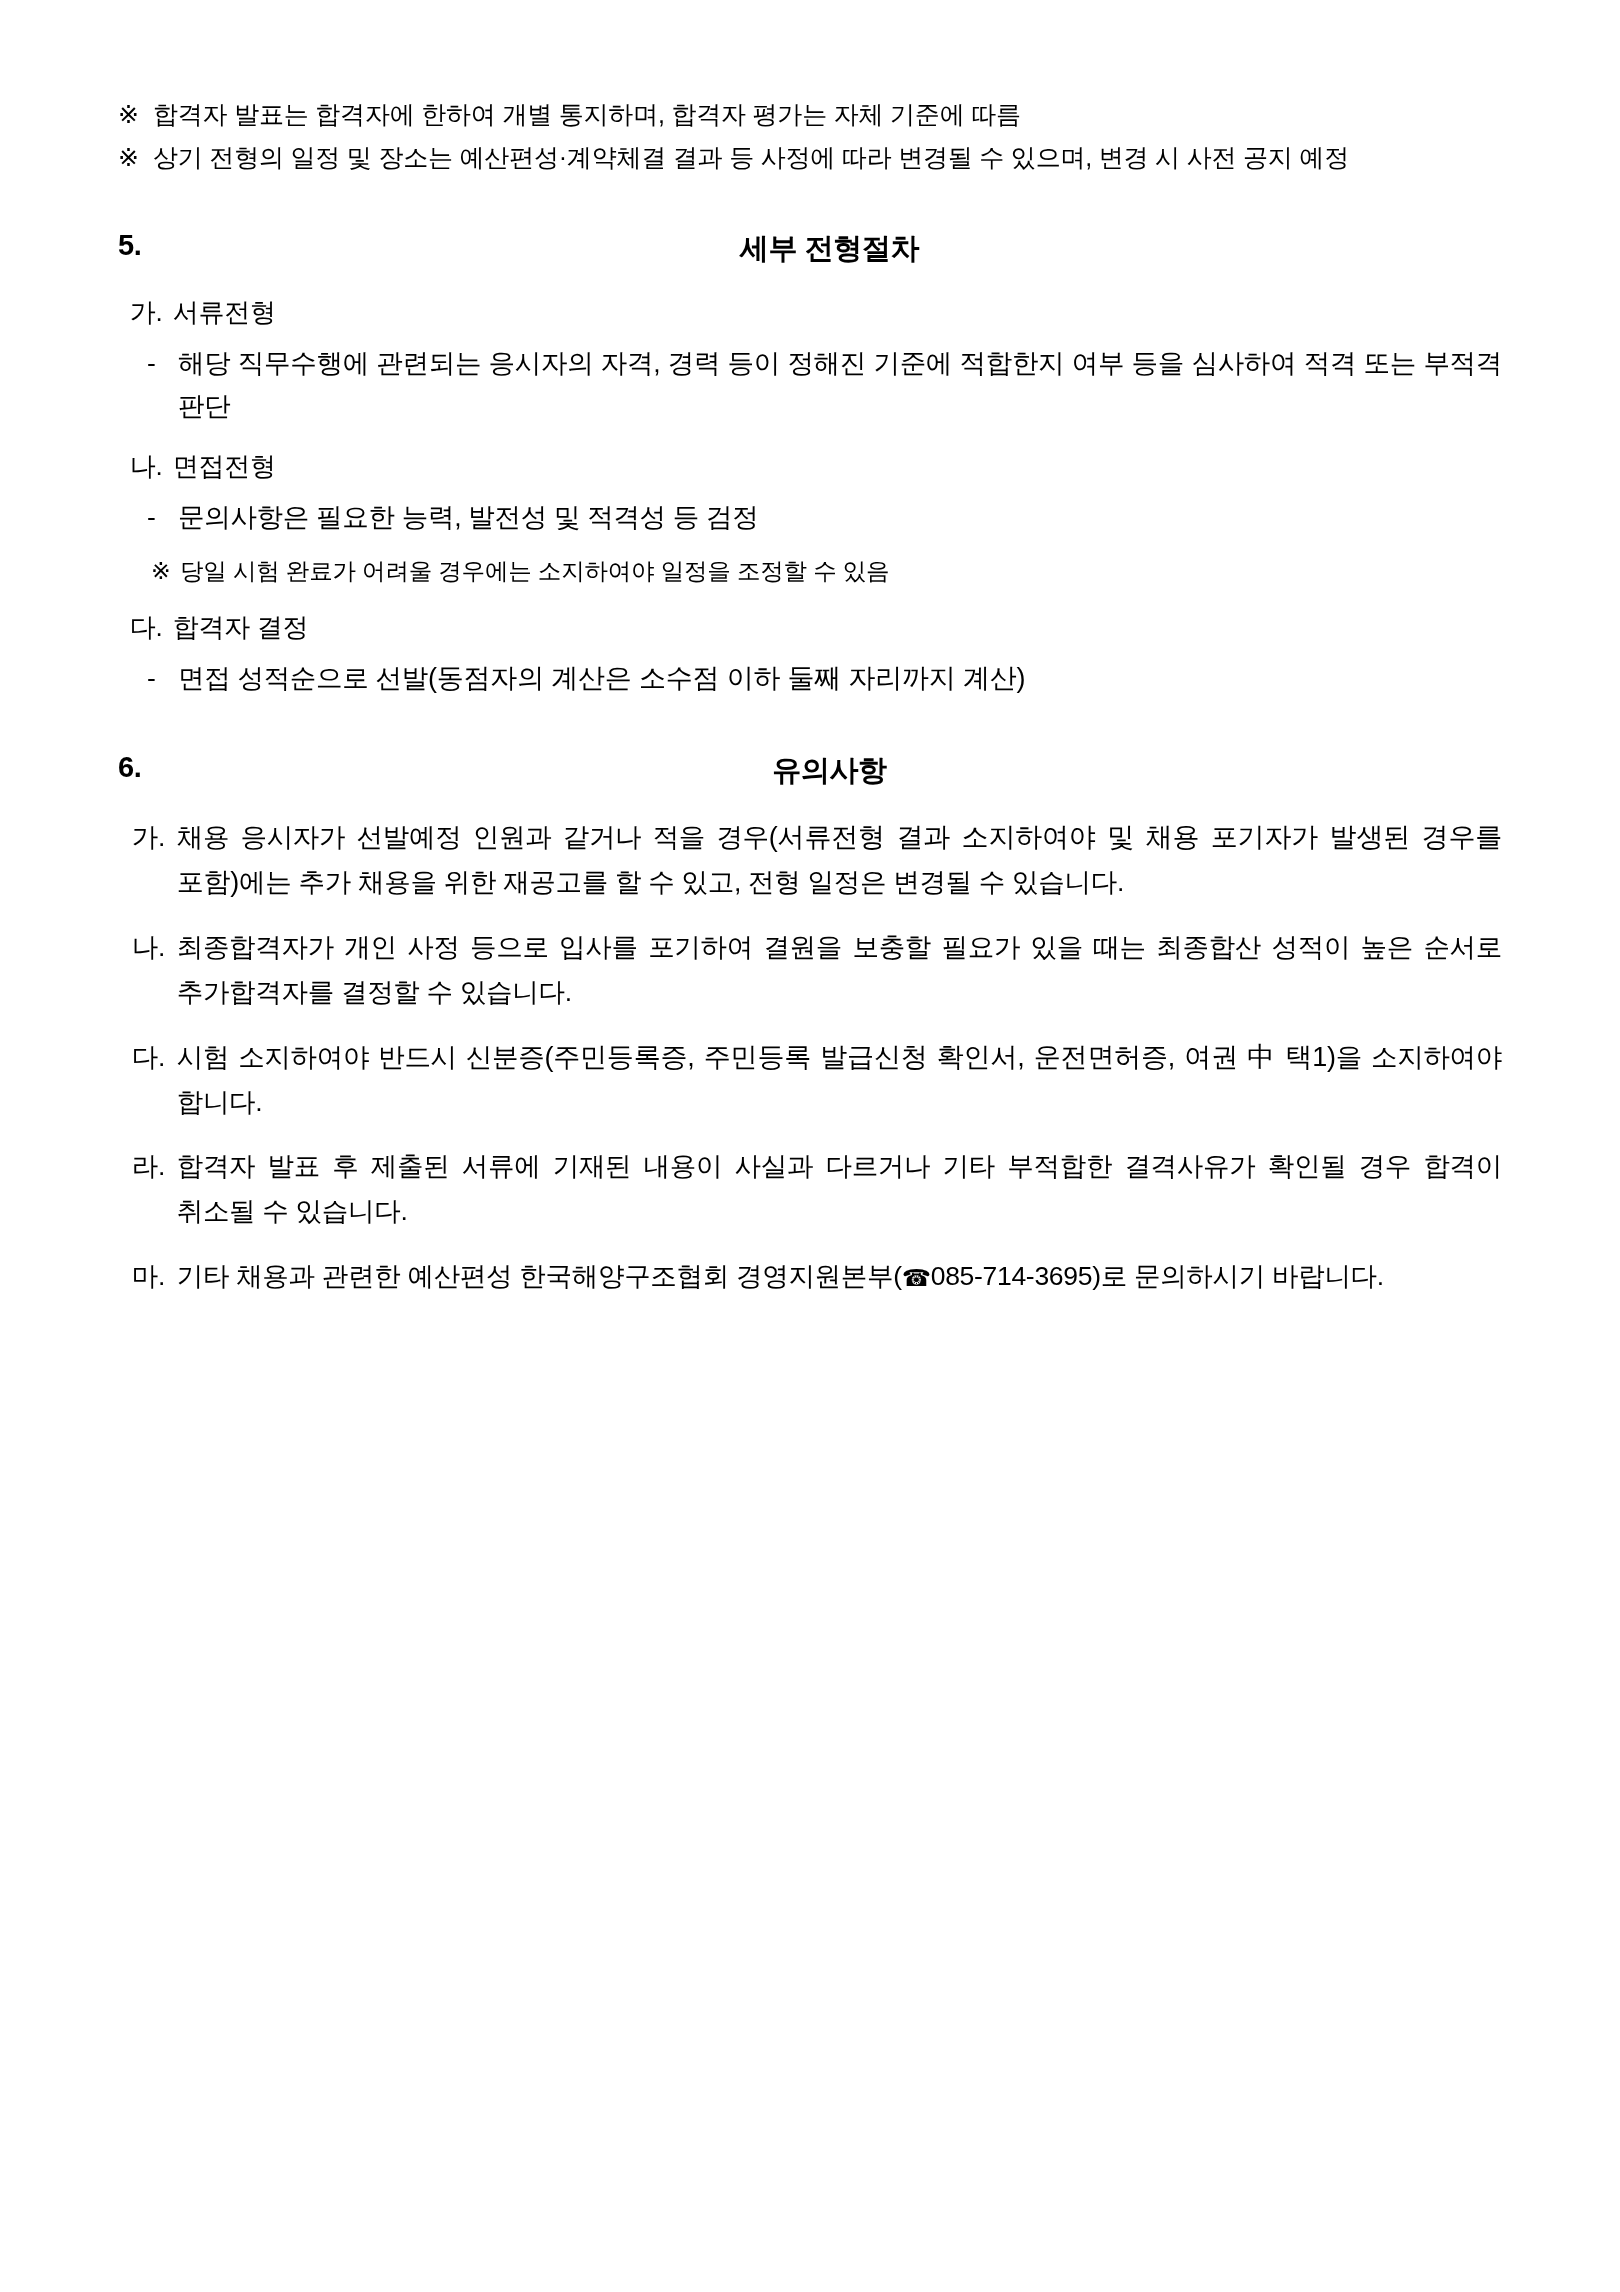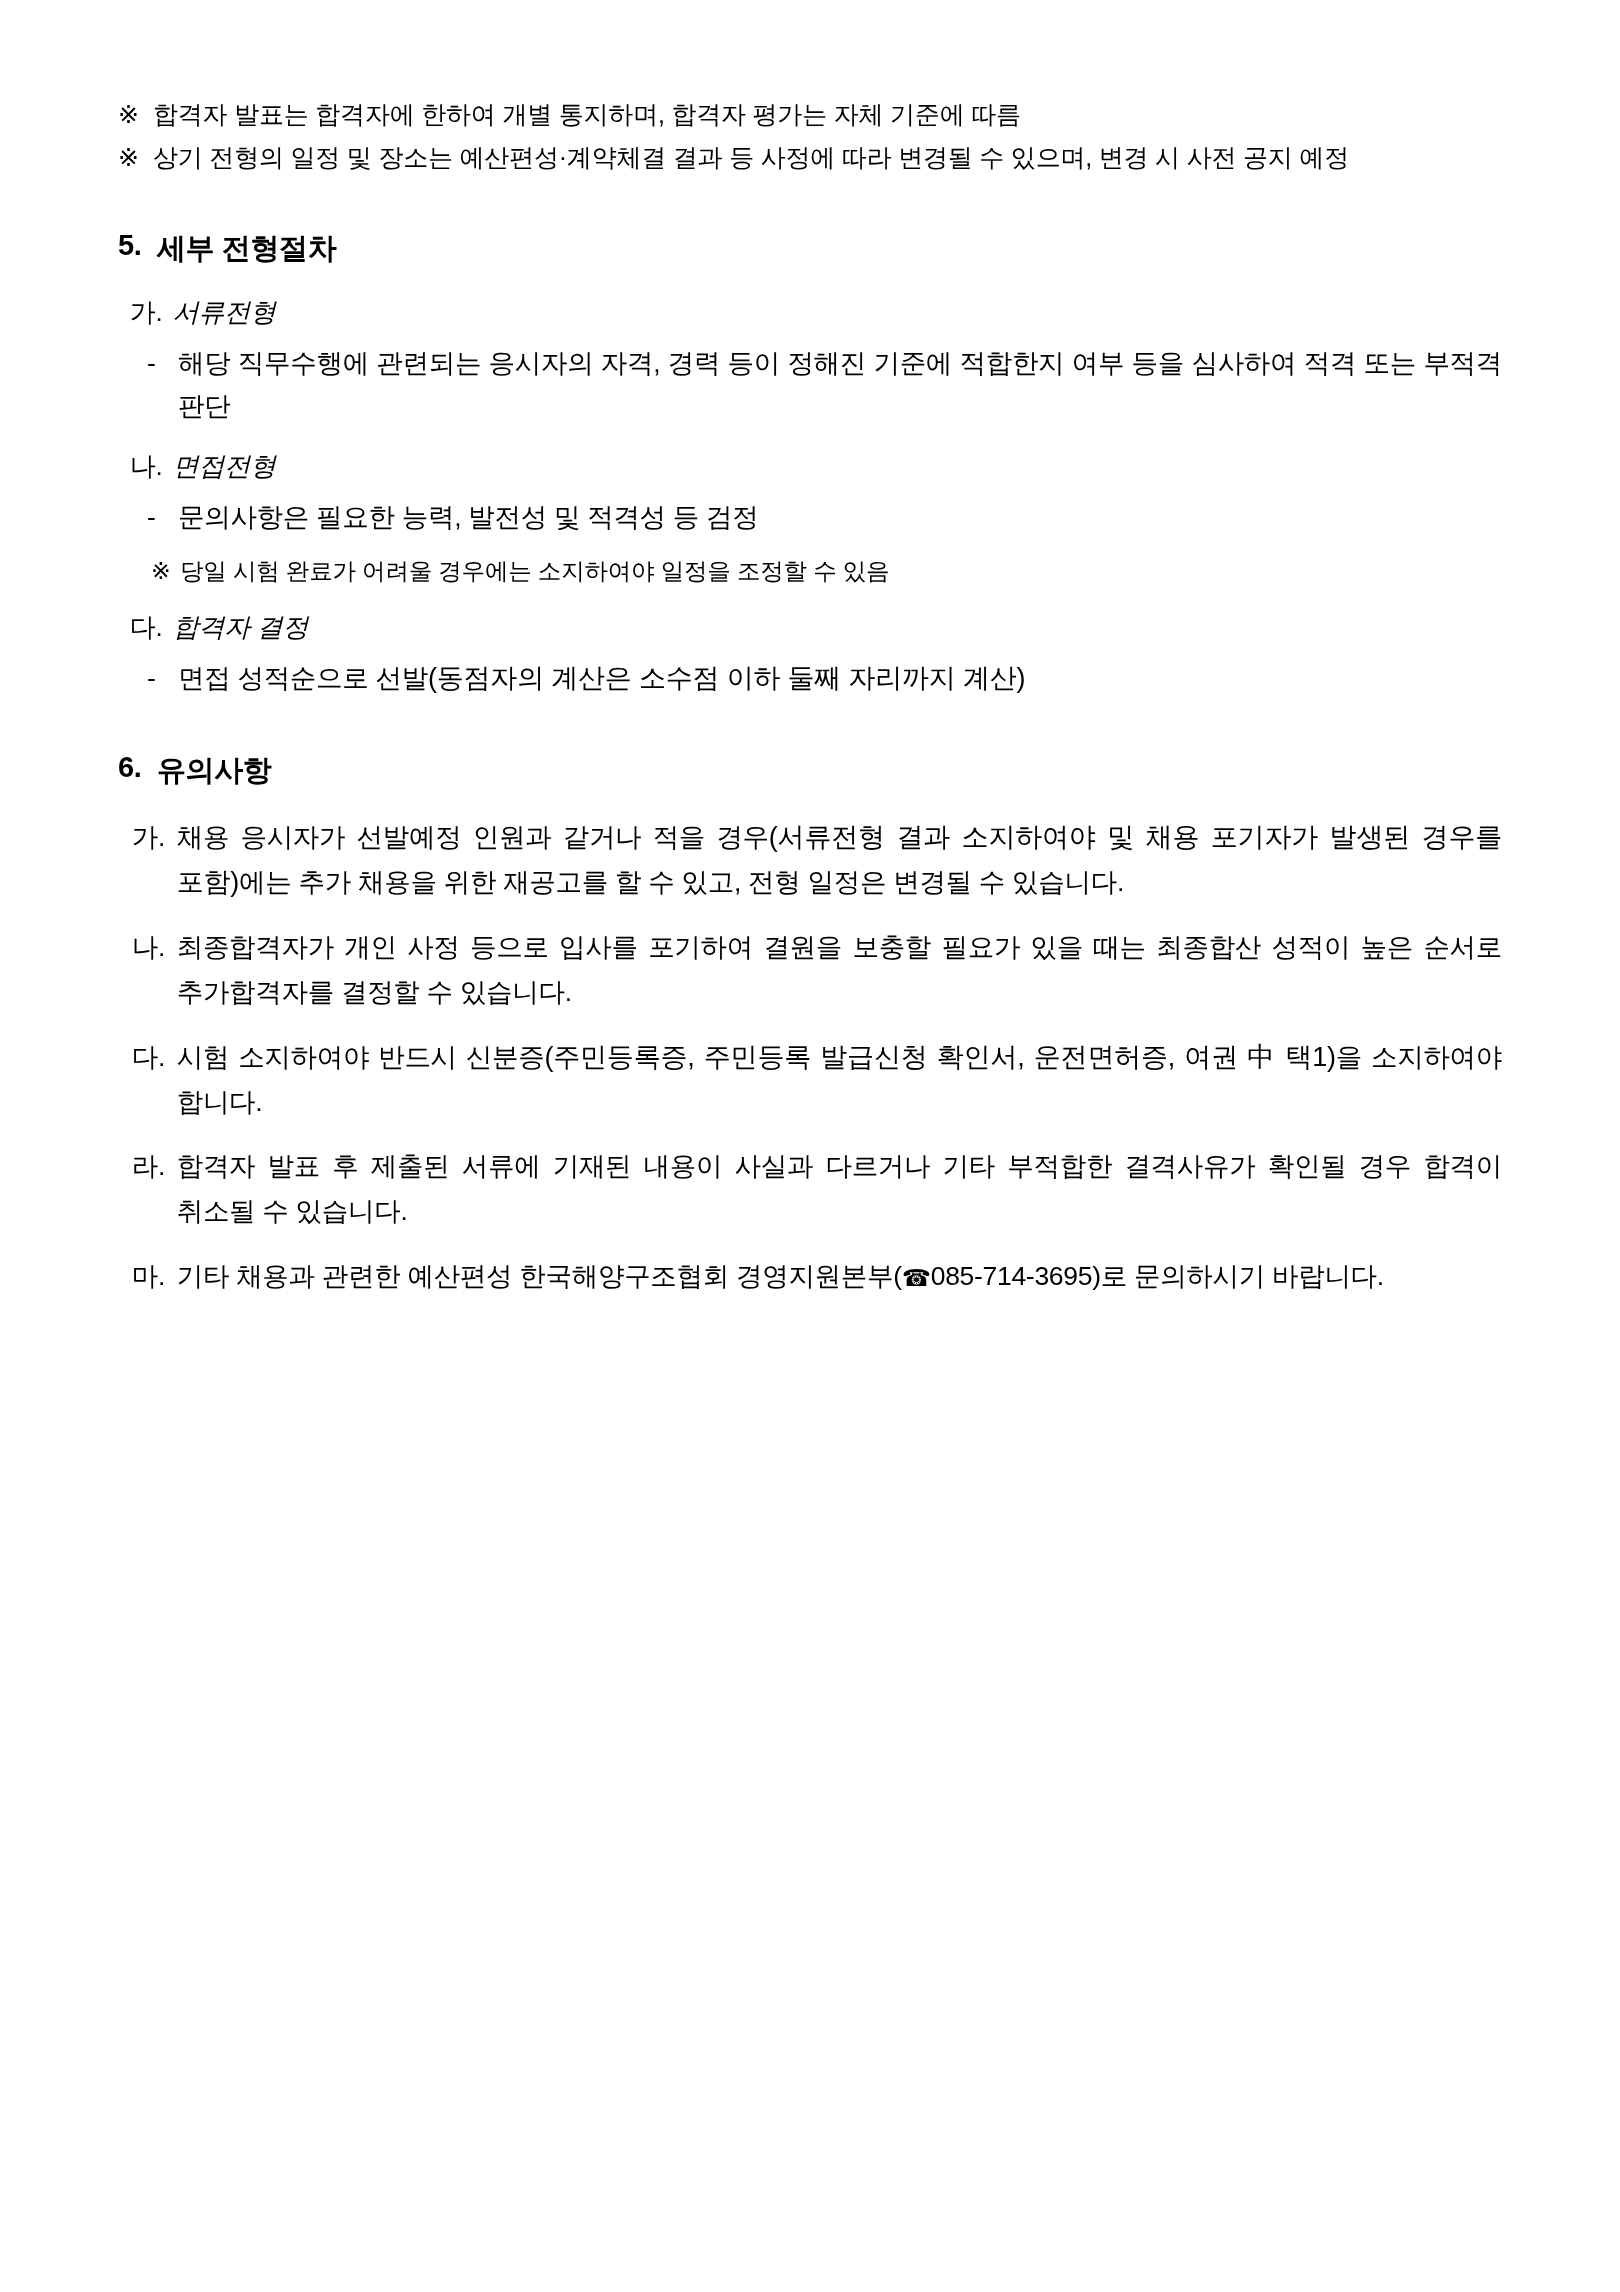--- a/index.html
+++ b/index.html
@@ -56,36 +56,36 @@
     margin: 51px 0 23.5px 0;
     padding: 0;
     display: flex;
     align-items: flex-start;
   }
   h2.section .num {
     flex: 0 0 39px;
   }
   h2.section .title {
     flex: 1 1 auto;
+    text-align: center;
   }
 
   .sub {
     display: flex;
     align-items: flex-start;
     font-size: 26px;
     line-height: 1.55;
     letter-spacing: -0.3px;
     margin: 17.6px 0 9.8px 11.8px;
   }
   .sub .label {
     flex: 0 0 43px;
   }
   .sub .text {
     flex: 1 1 auto;
-    font-style: italic;
   }
 
   .dash {
     display: flex;
     align-items: flex-start;
     font-size: 26.5px;
     line-height: 1.62;
     letter-spacing: -0.3px;
     margin: 9.8px 0 13.7px 29px;
   }

